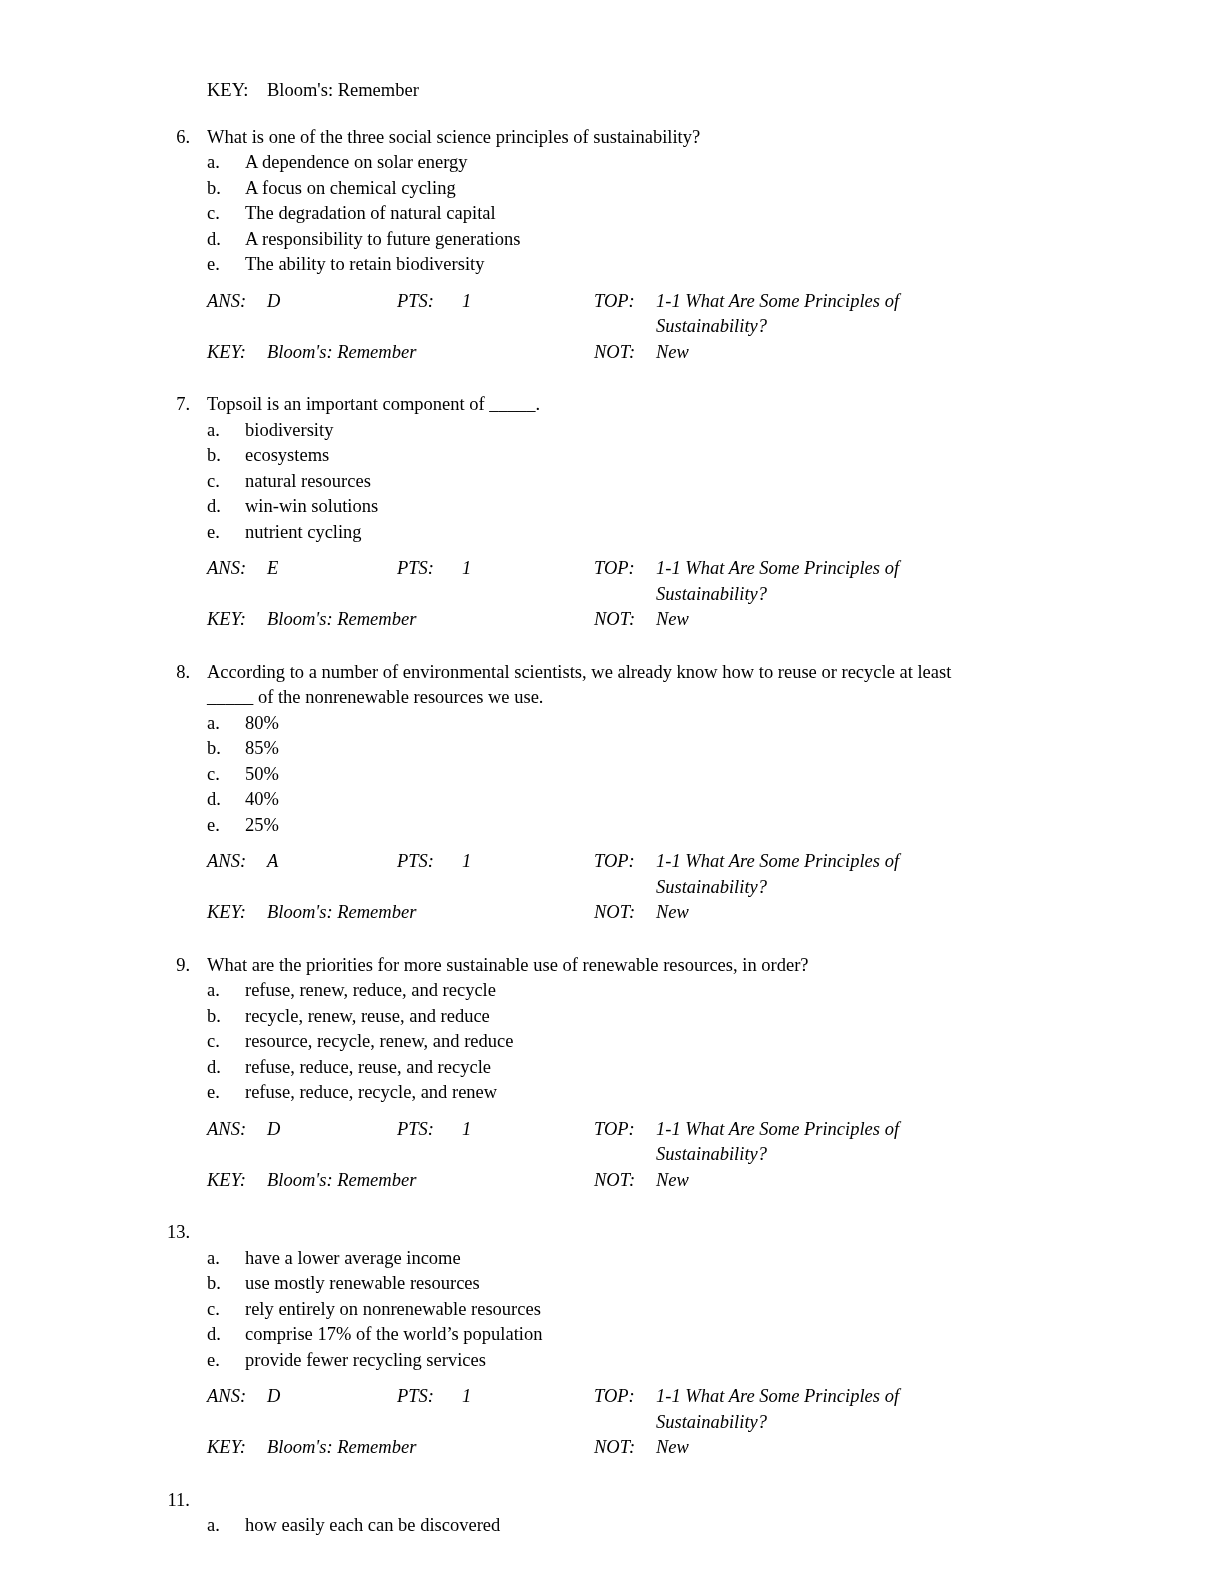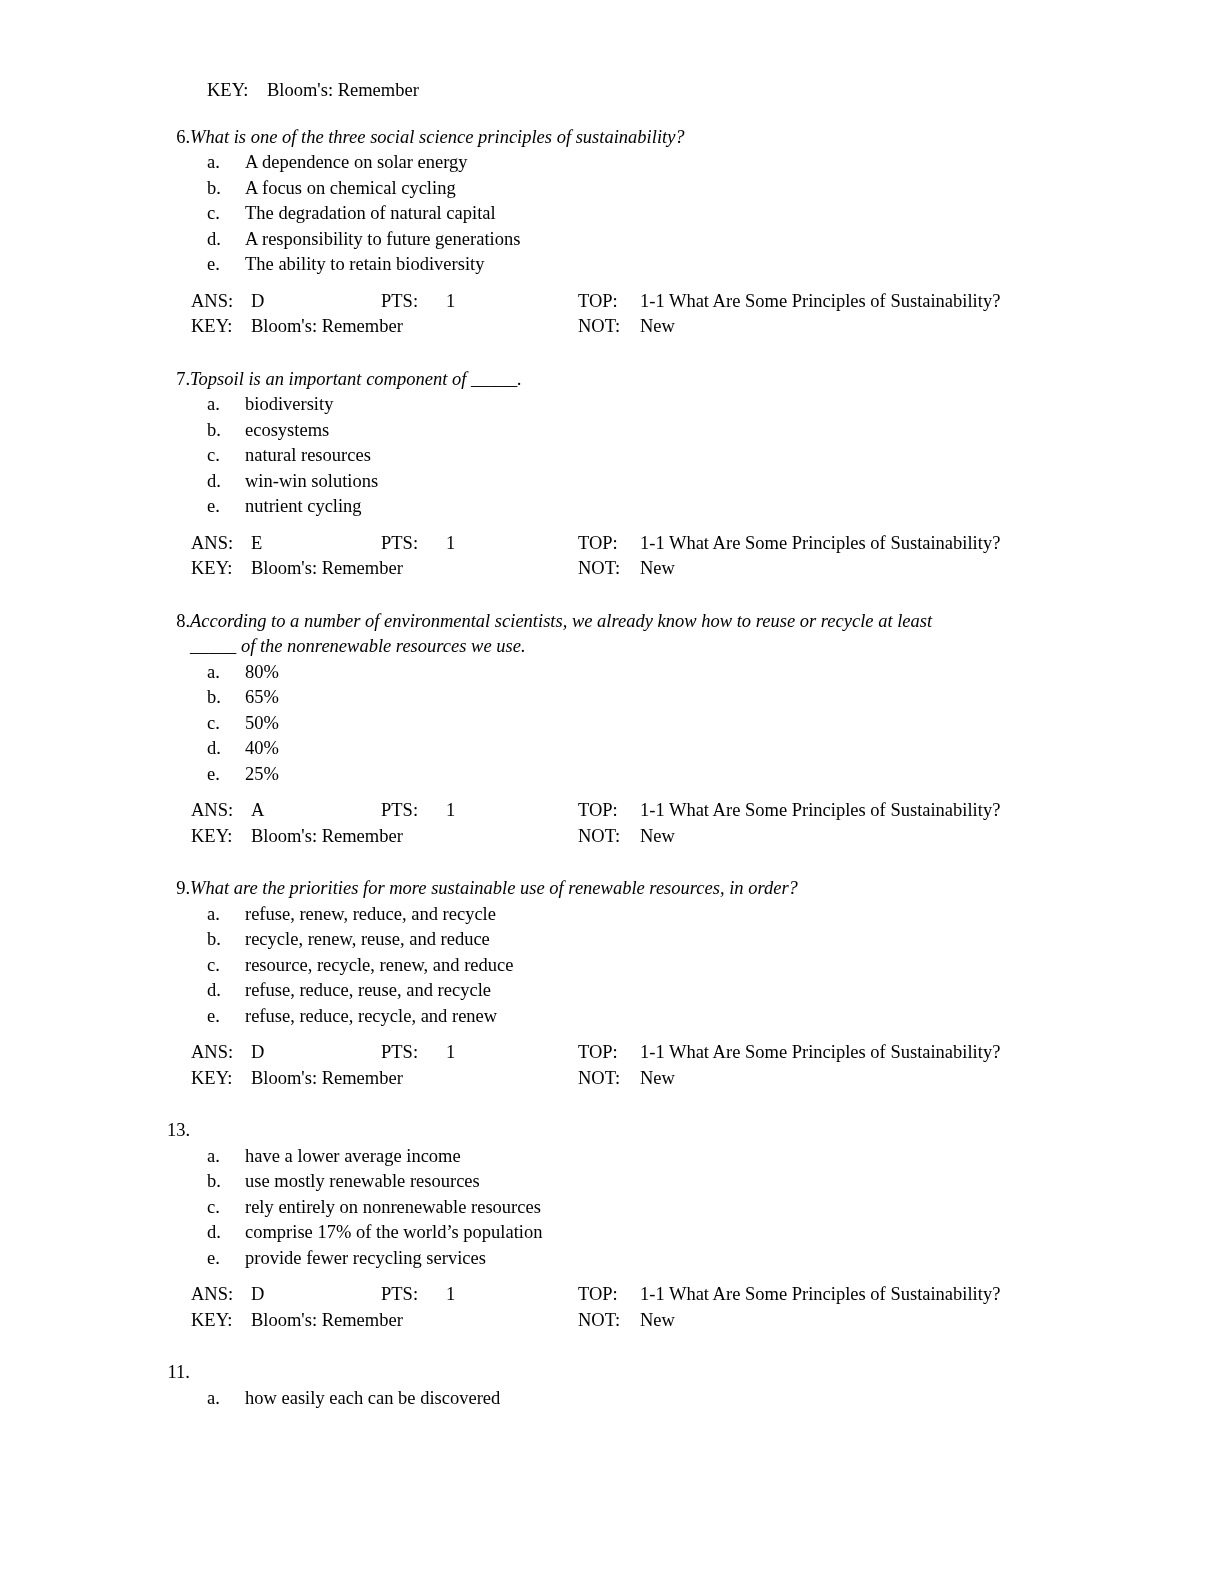--- a/index.html
+++ b/index.html
@@ -29,35 +29,36 @@
   }
   .q-line {
     display: flex;
   }
   .q-num {
     flex: 0 0 29px;
     width: 29px;
     text-align: right;
   }
   .q-text {
+    margin-left: 17px;
     width: 875px;
     white-space: pre-line;
-    font-style: italic;
   }
   .option {
     display: flex;
     margin-left: 46px;
   }
   .opt-letter {
     flex: 0 0 38px;
     width: 38px;
   }
   .ans-block {
     margin-top: 11px;
-    margin-left: 30px;
+    margin-left: 46px;
+    font-style: italic;
   }
   .ans-row {
     display: flex;
   }
   .lbl-a { flex: 0 0 60px; }
   .val-a { flex: 0 0 130px; }
   .lbl-p { flex: 0 0 65px; }
   .val-p { flex: 0 0 132px; }
   .lbl-t { flex: 0 0 62px; }
   .val-t { flex: 1; }
@@ -164,21 +165,21 @@
       <span class="q-num">8.</span>
       <div class="q-text">According to a number of environmental scientists, we already know how to reuse or recycle at least
 _____ of the nonrenewable resources we use.</div>
     </div>
     <div class="option">
       <span class="opt-letter">a.</span>
       <span class="opt-text">80%</span>
     </div>
     <div class="option">
       <span class="opt-letter">b.</span>
-      <span class="opt-text">65%</span>
+      <span class="opt-text">85%</span>
     </div>
     <div class="option">
       <span class="opt-letter">c.</span>
       <span class="opt-text">50%</span>
     </div>
     <div class="option">
       <span class="opt-letter">d.</span>
       <span class="opt-text">40%</span>
     </div>
     <div class="option">

